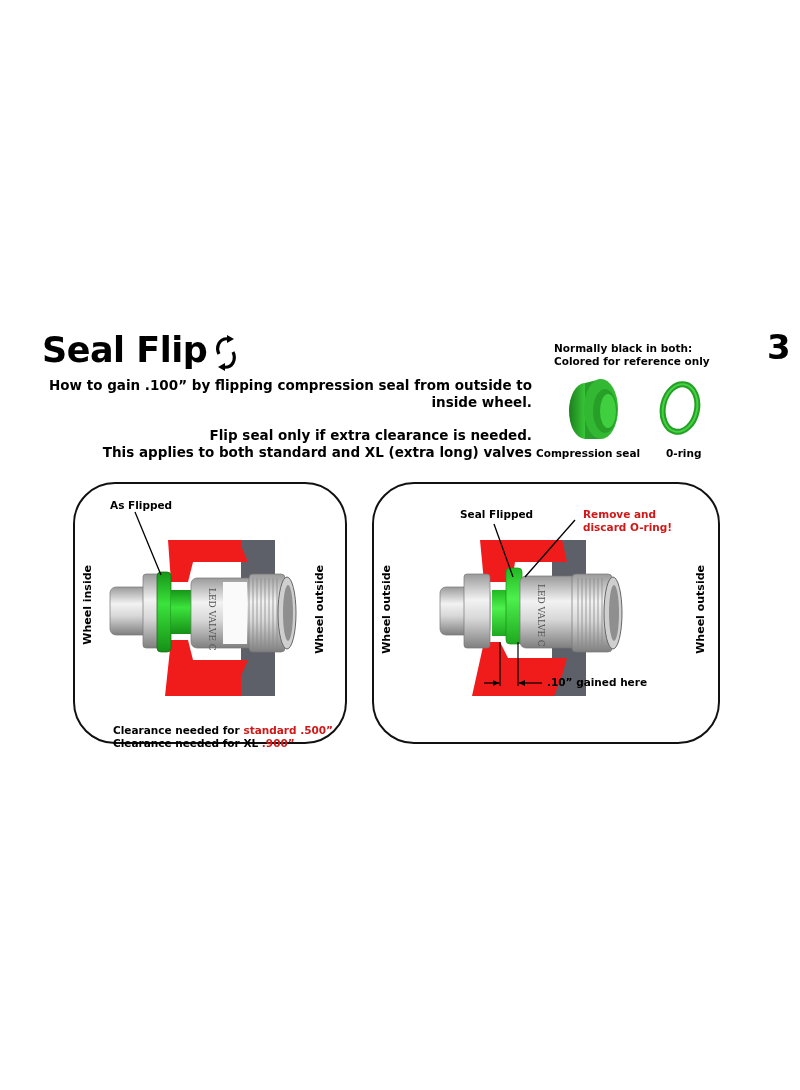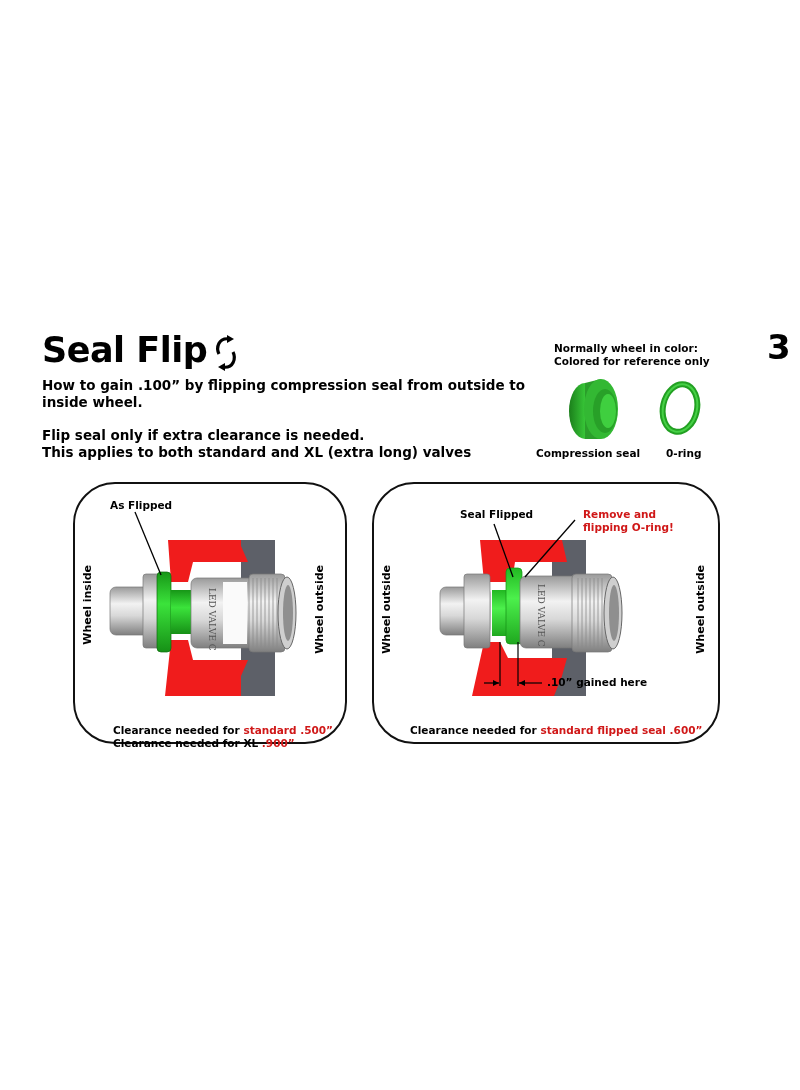--- a/index.html
+++ b/index.html
@@ -9,21 +9,21 @@
       color: #000;
     }
     .abs { position: absolute; }
     .title {
       left: 42px; top: 333px; font-size: 35px; font-weight: 900;
       letter-spacing: -0.5px; line-height: 1; font-family: "DejaVu Sans", sans-serif;
     }
     .flip-icon { left: 210px; top: 334px; width: 32px; height: 38px; }
     .page-num { left: 767px; top: 330px; font-size: 34px; font-weight: 900; line-height: 1; }
     .intro {
-      left: 42px; top: 377px; width: 490px; font-size: 13.5px; font-weight: bold; line-height: 17px;
+      left: 42px; top: 377px; width: 490px; font-size: 13.5px; font-weight: bold; line-height: 17px; text-align: right;
     }
     .intro p { margin: 0; }
     .intro .gap { height: 16px; }
     .ref-note {
       left: 554px; top: 342px; font-size: 10.5px; font-weight: bold; line-height: 13px;
     }
     .part-label { font-size: 10.5px; font-weight: bold; }
     .panel {
       border: 2.5px solid #111; border-radius: 42px; background: #fff; box-sizing: border-box;
     }
@@ -53,21 +53,21 @@
 <div class="abs page-num">3</div>
 
 <div class="abs intro">
   <p>How to gain .100” by flipping compression seal from outside to inside wheel.</p>
   <div class="gap"></div>
   <p>Flip seal only if extra clearance is needed.</p>
   <p>This applies to both standard and XL (extra long) valves</p>
 </div>
 
 <div class="abs ref-note">
-  <div>Normally wheel in color:</div>
+  <div>Normally black in both:</div>
   <div>Colored for reference only</div>
 </div>
 <div class="abs" style="left:565px; top:373px;">
   <svg width="56" height="68" viewBox="0 0 56 68">
     <defs>
       <linearGradient id="gs" x1="0" x2="1">
         <stop offset="0" stop-color="#1b7f1b"></stop>
         <stop offset="0.5" stop-color="#37c637"></stop>
         <stop offset="1" stop-color="#1f8e1f"></stop>
       </linearGradient>
@@ -197,20 +197,19 @@
     <line x1="146" y1="160" x2="146" y2="204" stroke="#000" stroke-width="1.2"></line>
     <line x1="112" y1="201" x2="127" y2="201" stroke="#000" stroke-width="1.2"></line>
     <path d="M127 201 L121 198 L121 204 Z" fill="#000"></path>
     <line x1="147" y1="201" x2="170" y2="201" stroke="#000" stroke-width="1.2"></line>
     <path d="M147 201 L153 198 L153 204 Z" fill="#000"></path>
   </svg>
 </div>
 <div class="abs callout" style="left:460px; top:508px;">Seal Flipped</div>
 <div class="abs callout red" style="left:583px; top:508px;">
   <div>Remove and</div>
-  <div>flipping O-ring!</div>
+  <div>discard O-ring!</div>
 </div>
 <div class="abs side-label" style="left:380px; top:565px;">Wheel outside</div>
 <div class="abs side-label" style="left:694px; top:565px;">Wheel outside</div>
 <div class="abs callout" style="left:547px; top:676px;">.10” gained here</div>
 <div class="abs clearance" style="left:410px; top:703px;">
-  <div><span>Clearance needed for </span><span class="red">standard flipped seal .600”</span></div>
 </div>
 
 </body></html>

